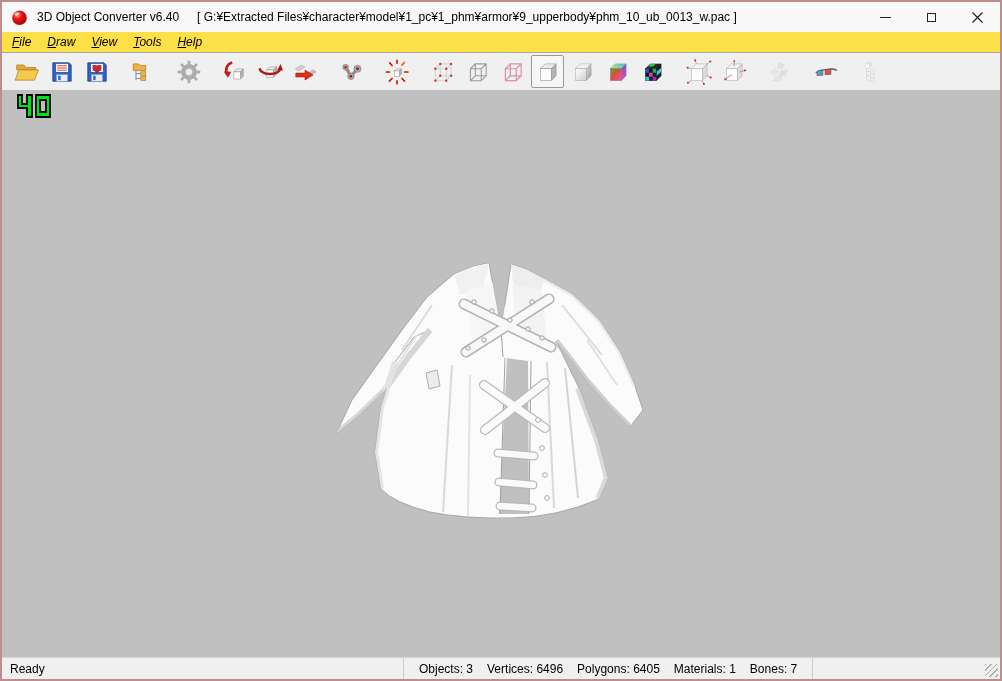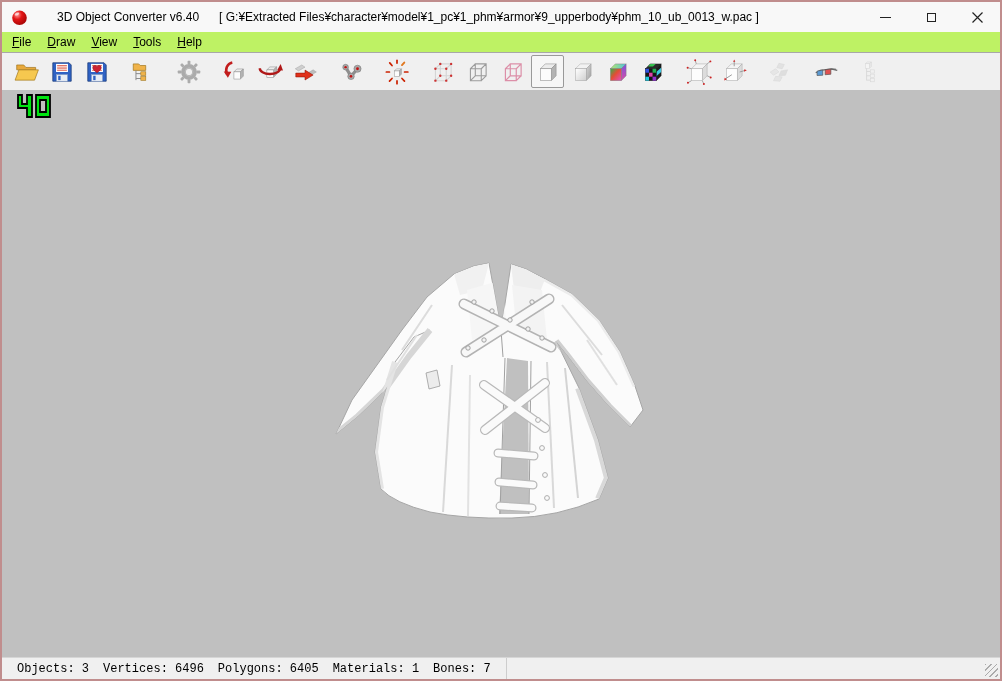--- a/index.html
+++ b/index.html
@@ -4,51 +4,51 @@
 <style>
   html,body{margin:0;padding:0;background:#ffffff;}
   *{box-sizing:border-box;}
   .window{
     width:1002px;height:681px;border:2px solid #c08d8d;
     display:flex;flex-direction:column;background:#f0f0f0;
     font-family:"Liberation Sans","DejaVu Sans",sans-serif;color:#000;
     position:relative;overflow:hidden;
   }
   
-  .titlebar{flex:0 0 30px;background:#f8f8f8;display:flex;align-items:center;padding-left:9px;gap:20px;}
+  .titlebar{flex:0 0 30px;background:#f8f8f8;display:flex;align-items:center;padding-left:9px;}
   .app-icon{width:17px;height:17px;flex:0 0 17px;}
   .title-text{font-size:12px;margin-left:9px;white-space:nowrap;}
-  .path-text{font-size:12px;white-space:nowrap;}
+  .path-text{font-size:12px;margin-left:18px;white-space:nowrap;}
   .win-controls{margin-left:auto;display:flex;height:100%;}
   .win-btn{width:46px;height:100%;display:flex;align-items:center;justify-content:center;cursor:default;}
   .glyph-min{width:11px;height:1px;background:#222;}
   .glyph-max{width:9px;height:9px;border:1px solid #222;}
   .glyph-close{width:11px;height:11px;}
   
-  .menubar{flex:0 0 20px;background:#bef264;display:flex;align-items:center;font-size:12px;padding-left:2px;}
+  .menubar{flex:0 0 20px;background:#fde047;display:flex;align-items:center;font-size:12px;padding-left:2px;font-style:italic;}
   .menu-item{padding:2px 8px;white-space:nowrap;}
   
   .toolbar{flex:0 0 38px;background:#f0f0f0;border-top:1px solid #a8a8a8;display:flex;align-items:center;padding-left:8px;}
   .tbtn{width:33px;height:33px;flex:0 0 33px;display:flex;align-items:center;justify-content:center;
         border:1px solid transparent;border-radius:2px;margin-right:2px;}
   .tbtn svg{width:26px;height:26px;display:block;}
   .tbtn.selected{border-color:#999;background:#f6f6f6;}
   .tbtn.disabled{opacity:.45;filter:grayscale(1);}
   .tbtn.group-start{margin-left:11px;}
   
   .viewport{flex:1 1 auto;position:relative;background:#c0c0c0;overflow:hidden;}
   .fps{position:absolute;left:14px;top:3px;}
   .model{position:absolute;left:0;top:0;}
   
   .statusbar{flex:0 0 22px;background:#f0f0f0;border-top:1px solid #d6d6d6;display:flex;align-items:stretch;font-size:12px;}
   .sb-panel{display:flex;align-items:center;padding:0 8px;border-right:1px solid #cdcdcd;height:100%;}
   .sb-left{flex:0 0 402px;}
   .sb-mid{flex:0 0 400px;justify-content:center;}
   .sb-right{flex:1 1 auto;border-right:none;position:relative;}
-  .stat{margin:0 7px;white-space:nowrap;font-family:Liberation Mono, monospace;}
+  .stat{margin:0 7px;white-space:nowrap;}
   .grip{position:absolute;right:2px;bottom:2px;width:13px;height:13px;
         background:repeating-linear-gradient(135deg,#ababab 0 1px,transparent 1px 4px);}
   .hidden-defs{position:absolute;width:0;height:0;overflow:hidden;}
 </style>
 </head>
 <body>
 
 <svg class="hidden-defs" xmlns="http://www.w3.org/2000/svg" aria-hidden="true">
 <defs>
   <symbol id="i-open-folder" viewBox="0 0 24 24">
@@ -508,20 +508,21 @@
         <circle cx="536" cy="330" r="2.4"></circle>
           <circle cx="540" cy="358" r="2.4"></circle>
         <circle cx="543" cy="385" r="2.4"></circle>
           <circle cx="545" cy="408" r="2.4"></circle>
       </g>
       <polygon points="424,283 435,280 438,296 427,299" fill="#ececec" stroke="#9a9a9a" stroke-width="0.8"></polygon>
     </svg>
   </div>
 
   <div class="statusbar">
+    <div class="sb-panel sb-left">Ready</div>
     <div class="sb-panel sb-mid">
         <span class="stat">Objects: 3</span>
         <span class="stat">Vertices: 6496</span>
         <span class="stat">Polygons: 6405</span>
         <span class="stat">Materials: 1</span>
         <span class="stat">Bones: 7</span>
       </div>
     <div class="sb-panel sb-right">
       <div class="grip"></div>
     </div>

